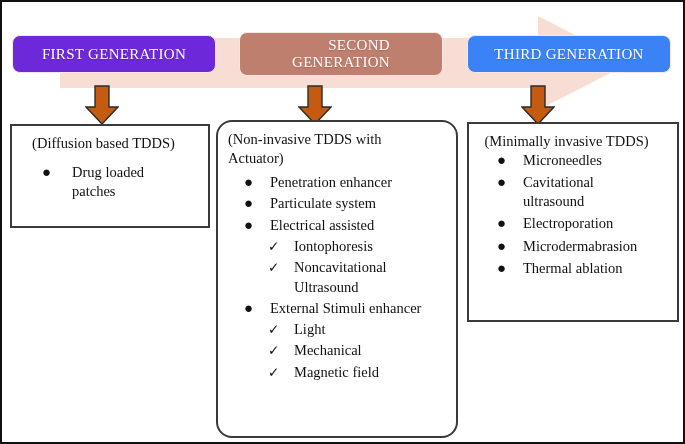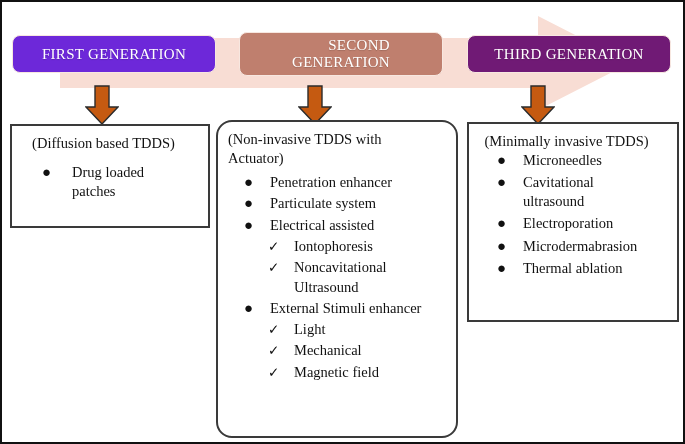--- a/index.html
+++ b/index.html
@@ -129,21 +129,21 @@
     <span>FIRST GENERATION</span>
   </div>
 
   <div class="gen-pill" id="gen-2" style="background: rgb(191, 127, 110); color: rgb(255, 255, 255); text-align: right;">
     <span>
       <span>SECOND</span><br>
       <span>GENERATION</span>
     </span>
   </div>
 
-  <div class="gen-pill" id="gen-3" style="background: #701a75; color: rgb(255, 255, 255);">
+  <div class="gen-pill" id="gen-3" style="background: #3b82f6; color: rgb(255, 255, 255);">
     <span>THIRD GENERATION</span>
   </div>
 
   <svg class="down-arrow" id="arrow-1" viewBox="0 0 34 40">
     <polygon points="10,1 24,1 24,22 33,22 17,39 1,22 10,22" fill="#C55A11" stroke="#2b2b2b" stroke-width="1.4"></polygon>
   </svg>
   <svg class="down-arrow" id="arrow-2" viewBox="0 0 34 40">
     <polygon points="10,1 24,1 24,22 33,22 17,39 1,22 10,22" fill="#C55A11" stroke="#2b2b2b" stroke-width="1.4"></polygon>
   </svg>
   <svg class="down-arrow" id="arrow-3" viewBox="0 0 34 40">

